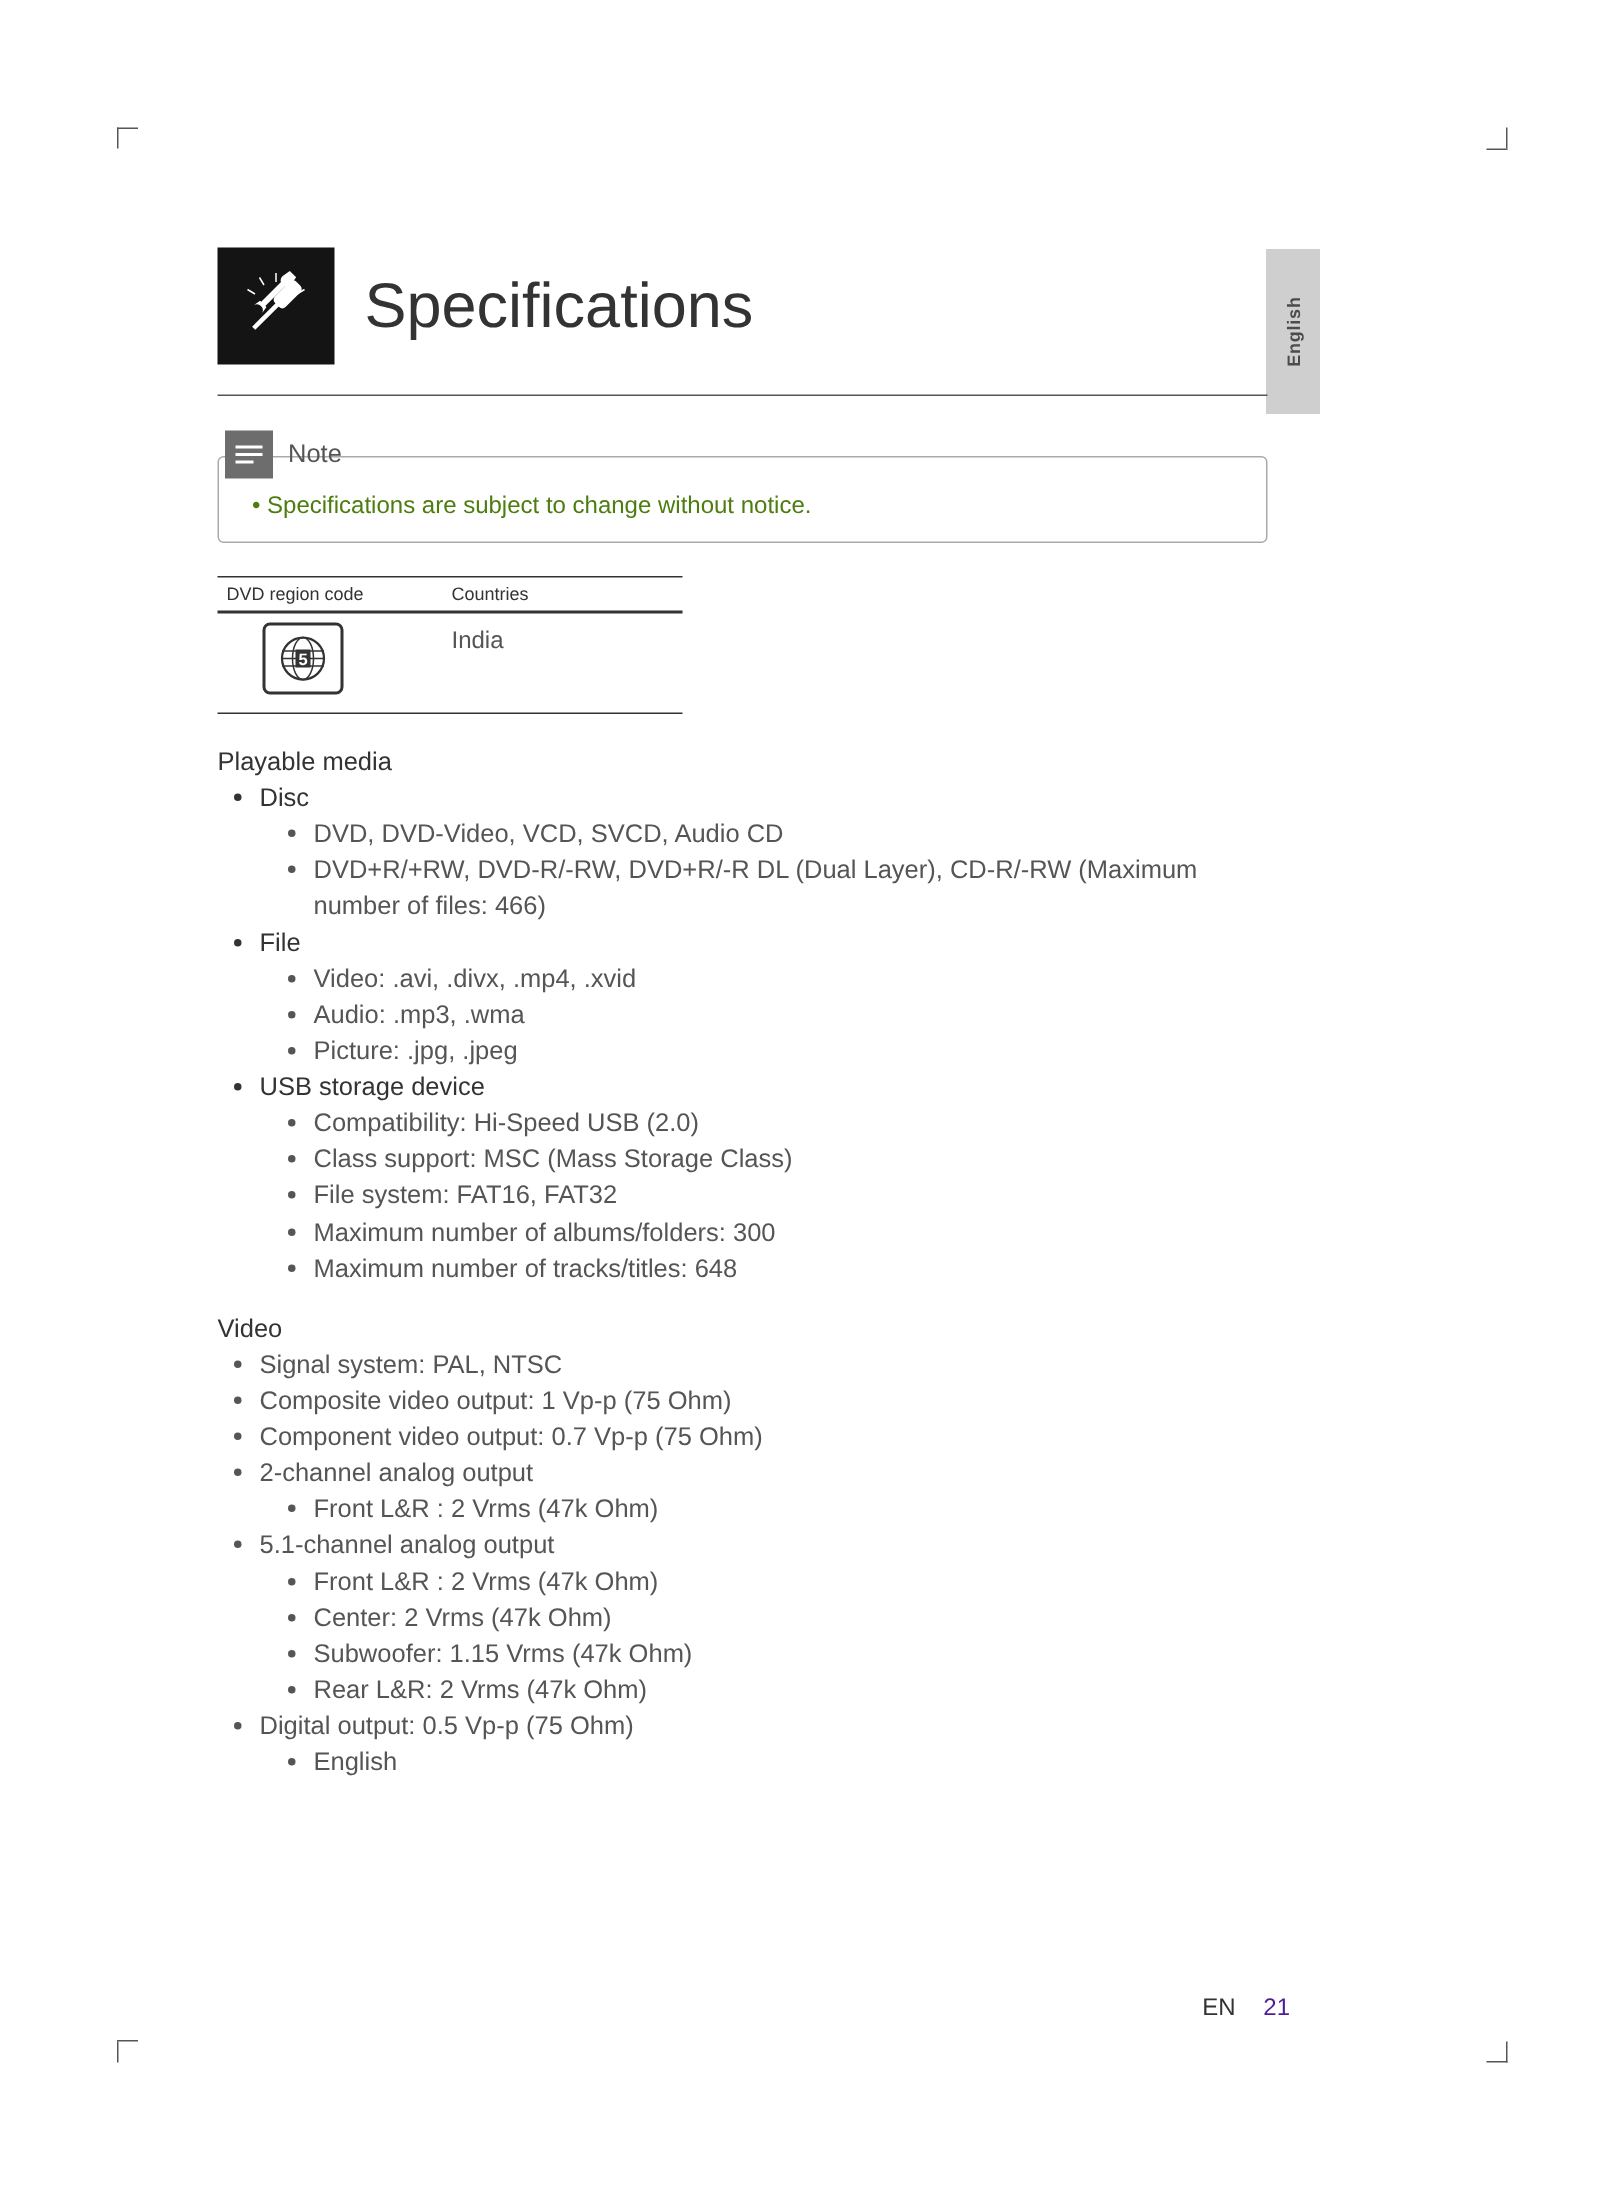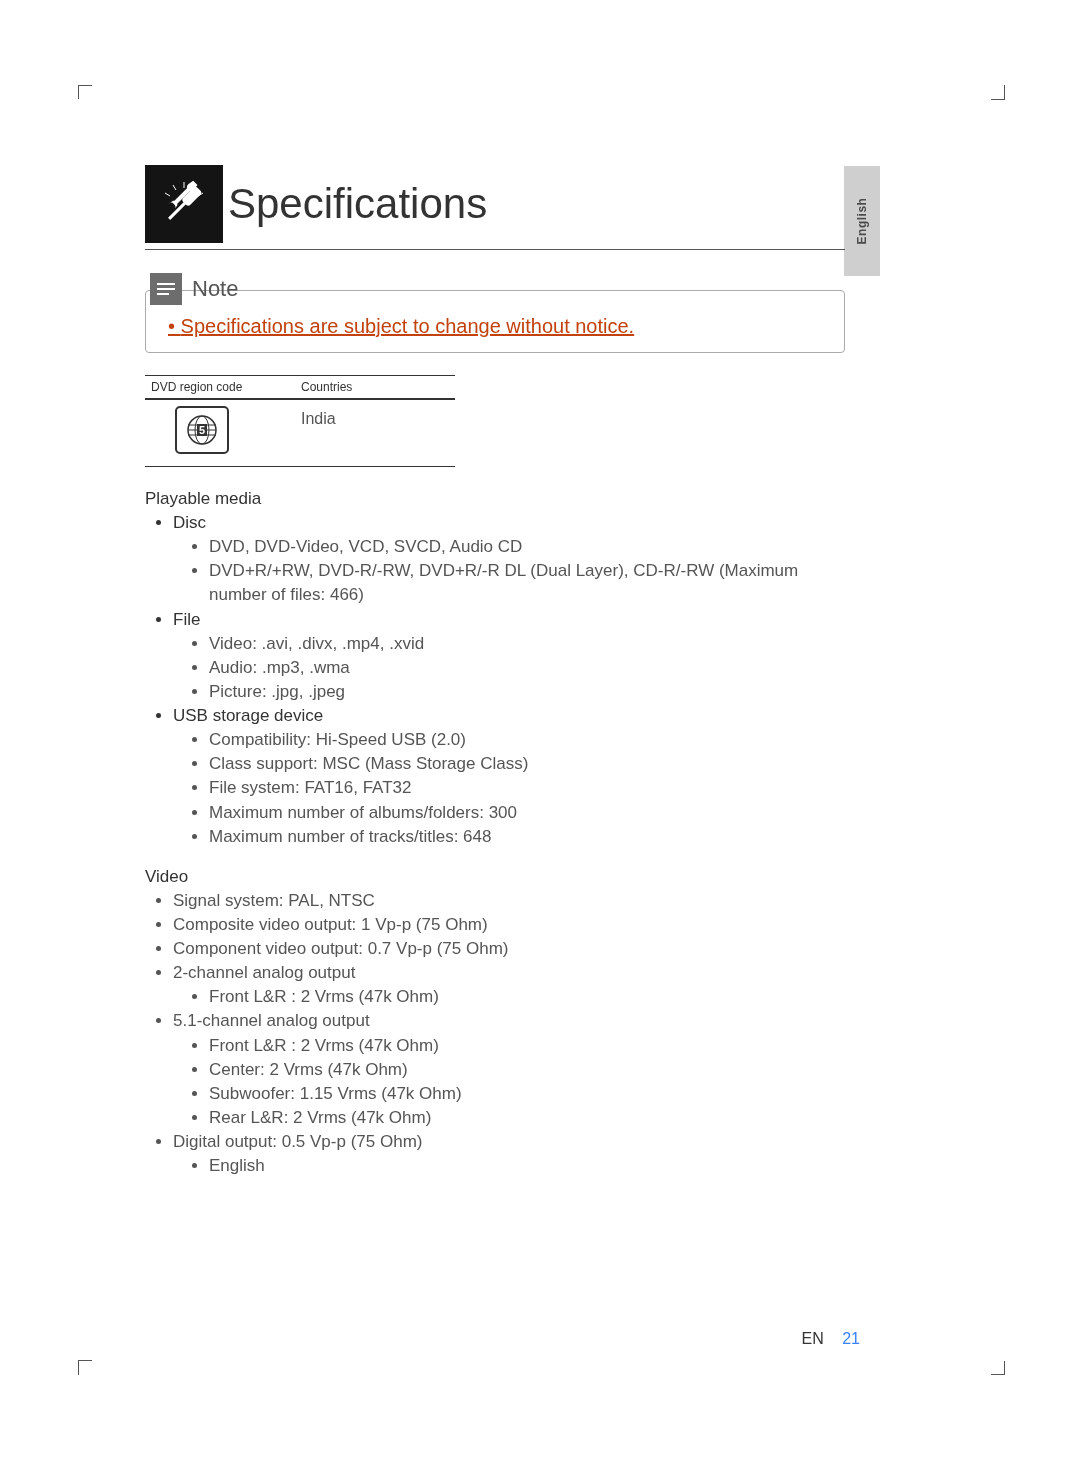--- a/index.html
+++ b/index.html
@@ -54,23 +54,23 @@
     transform: rotate(-90deg);
     font-size: 12px;
     font-weight: 600;
     color: #4c4c4c;
     letter-spacing: 0.5px;
   }
 
   .header-row {
     display: flex;
     align-items: center;
-    gap: 5px;
+    gap: 20px;
     border-bottom: 1px solid #555;
-    padding-bottom: 6px;
+    padding-bottom: 20px;
   }
   .header-icon {
     width: 78px;
     height: 78px;
     background: #141414;
     display: flex;
     align-items: center;
     justify-content: center;
     flex-shrink: 0;
   }
@@ -96,28 +96,27 @@
   }
   .note-head-icon {
     width: 32px;
     height: 32px;
     background: #6d6d6d;
     display:flex;
     align-items:center;
     justify-content:center;
   }
   .note-head-label {
-    font-size: 22px;
+    font-size: 17px;
     color: #555;
   }
   .note-body {
     padding: 10px 16px 14px 22px;
-    font-size: 20px;
-    color: #c2410c;
-    text-decoration: underline;
+    font-size: 16px;
+    color: #4d7c0f;
   }
   .note-body::before {
     content: "•  ";
   }
 
   .region-table {
     margin-top: 22px;
     width: 310px;
   }
   .region-head-row {
@@ -181,21 +180,21 @@
     line-height: 1.42;
   }
 
   .footer {
     position: absolute;
     bottom: 112px;
     right: 220px;
     font-size: 16px;
   }
   .footer-lang { font-weight:500; color:#333; margin-right:14px;margin-left:45px;}
-  .footer-page { color:#3b82f6;}
+  .footer-page { color:#4c1d95;}
 </style>
 </head>
 <body>
 
 <div class="crop-mark crop-tl"></div>
 <div class="crop-mark crop-tr"></div>
 <div class="crop-mark crop-bl"></div>
 <div class="crop-mark crop-br"></div>
 
 <div class="lang-tab">

